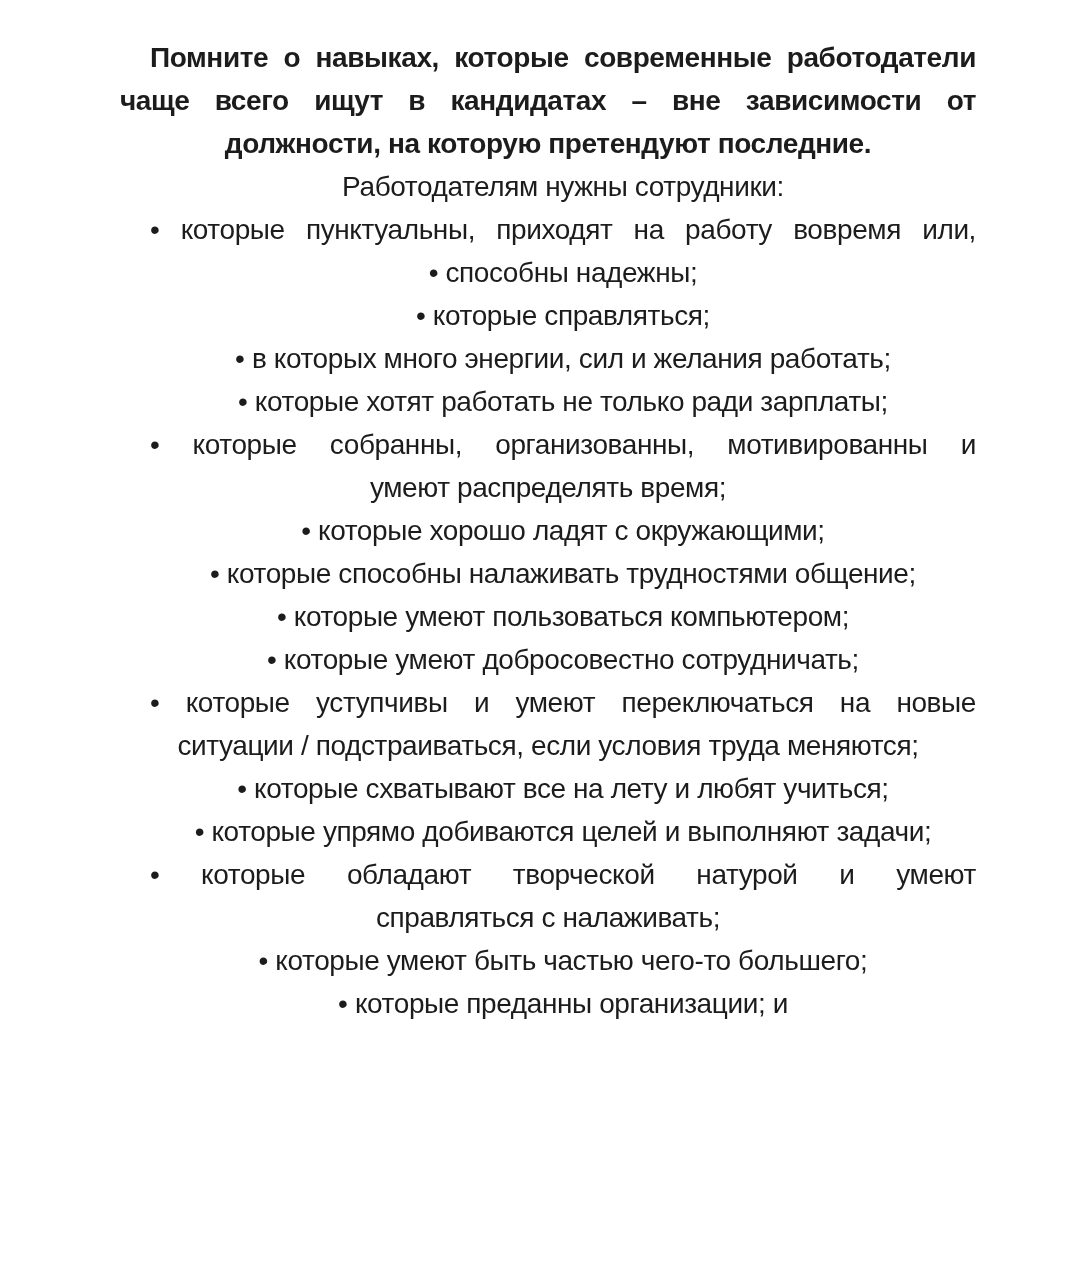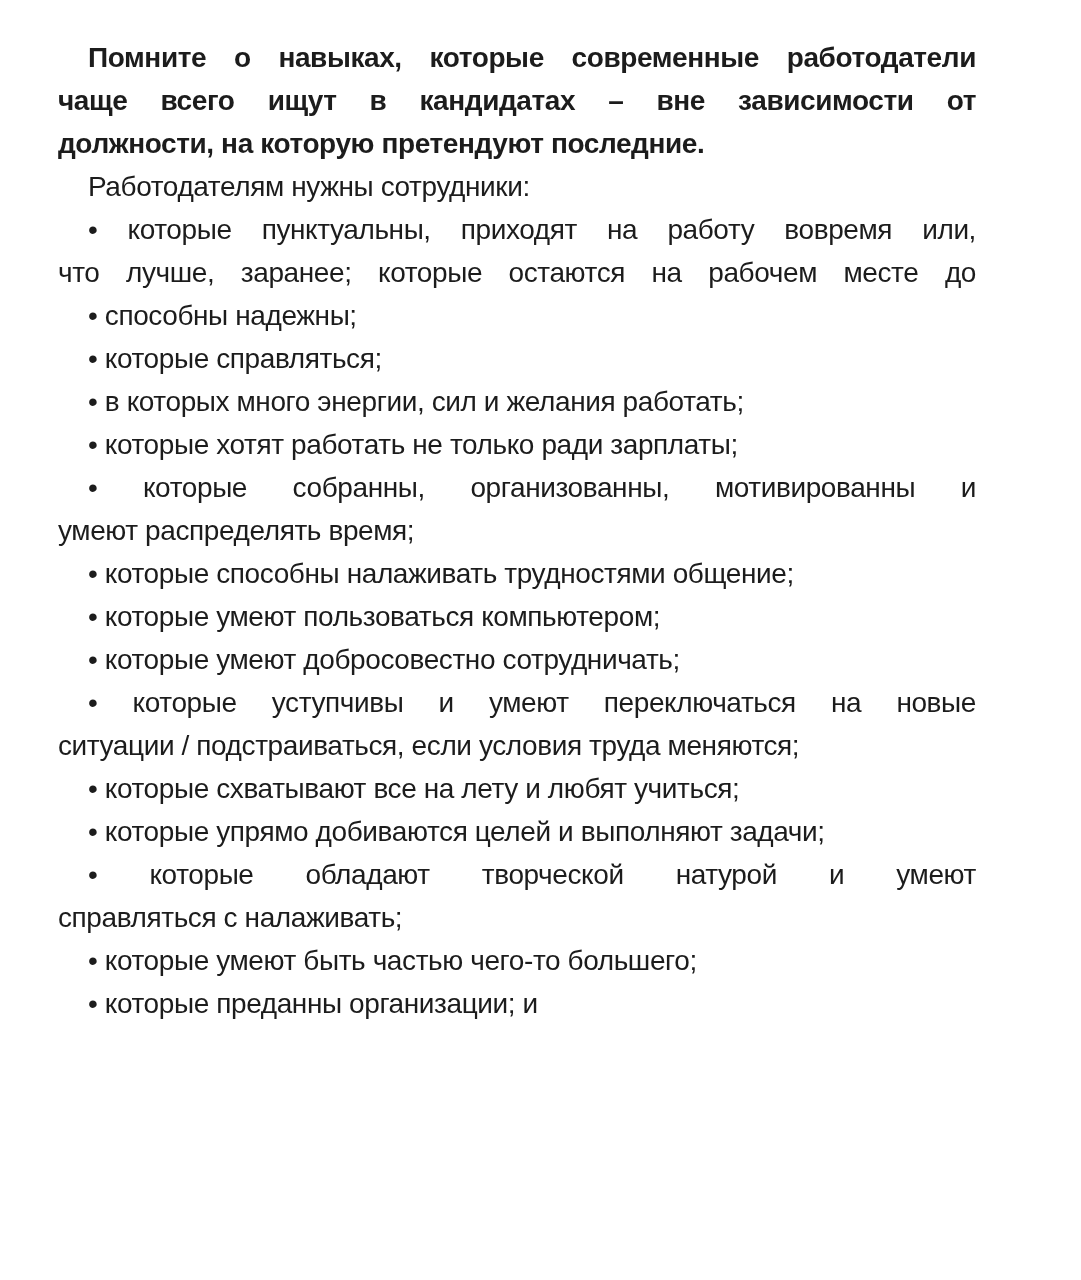--- a/index.html
+++ b/index.html
@@ -10,71 +10,73 @@
   .page {
     position: relative;
     width: 1081px;
     height: 1280px;
     background: var(--page-bg, #ffffff);
     overflow: hidden;
     box-sizing: border-box;
   }
   .content {
     box-sizing: border-box;
-    padding: 36px 105px 0 58px;
+    padding: 36px 105px 0 120px;
     width: 100%;
     font-family: "Liberation Sans", sans-serif;
     font-size: 28px;
     line-height: 43px;
     letter-spacing: -0.4px;
     color: var(--text-color, #1c1c1c);
   }
   .para { margin: 0; }
   .para.bold { font-weight: 700; }
   .line { display: block; }
   .line.indent { text-indent: 30px; }
   .line.jfull {
     text-align: justify;
     text-align-last: justify;
     text-justify: inter-word;
   }
-  .line.jlast { text-align: left; }
+  .line.jlast { text-align: center; }
 </style>
 </head>
 <body>
 
 <div class="page">
   <div class="content">
       <div class="para bold">
         <div class="line indent jfull">Помните о навыках, которые современные работодатели</div>
         <div class="line jfull">чаще всего ищут в кандидатах – вне зависимости от</div>
         <div class="line jlast">должности, на которую претендуют последние.</div>
       </div>
       <div class="para">
         <div class="line indent jlast">Работодателям нужны сотрудники:</div>
       </div>
       <div class="para">
         <div class="line indent jfull">• которые пунктуальны, приходят на работу вовремя или,</div>
-        <div class="line jfull">что лучше, заранее; которые остаются на рабочем месте до</div>
       </div>
       <div class="para">
         <div class="line indent jlast">• способны надежны;</div>
       </div>
       <div class="para">
         <div class="line indent jlast">• которые справляться;</div>
       </div>
       <div class="para">
         <div class="line indent jlast">• в которых много энергии, сил и желания работать;</div>
       </div>
       <div class="para">
         <div class="line indent jlast">• которые хотят работать не только ради зарплаты;</div>
       </div>
       <div class="para">
         <div class="line indent jfull">• которые собранны, организованны, мотивированны и</div>
         <div class="line jlast">умеют распределять время;</div>
+      </div>
+      <div class="para">
+        <div class="line indent jlast">• которые хорошо ладят с окружающими;</div>
       </div>
       <div class="para">
         <div class="line indent jlast">• которые способны налаживать трудностями общение;</div>
       </div>
       <div class="para">
         <div class="line indent jlast">• которые умеют пользоваться компьютером;</div>
       </div>
       <div class="para">
         <div class="line indent jlast">• которые умеют добросовестно сотрудничать;</div>
       </div>

